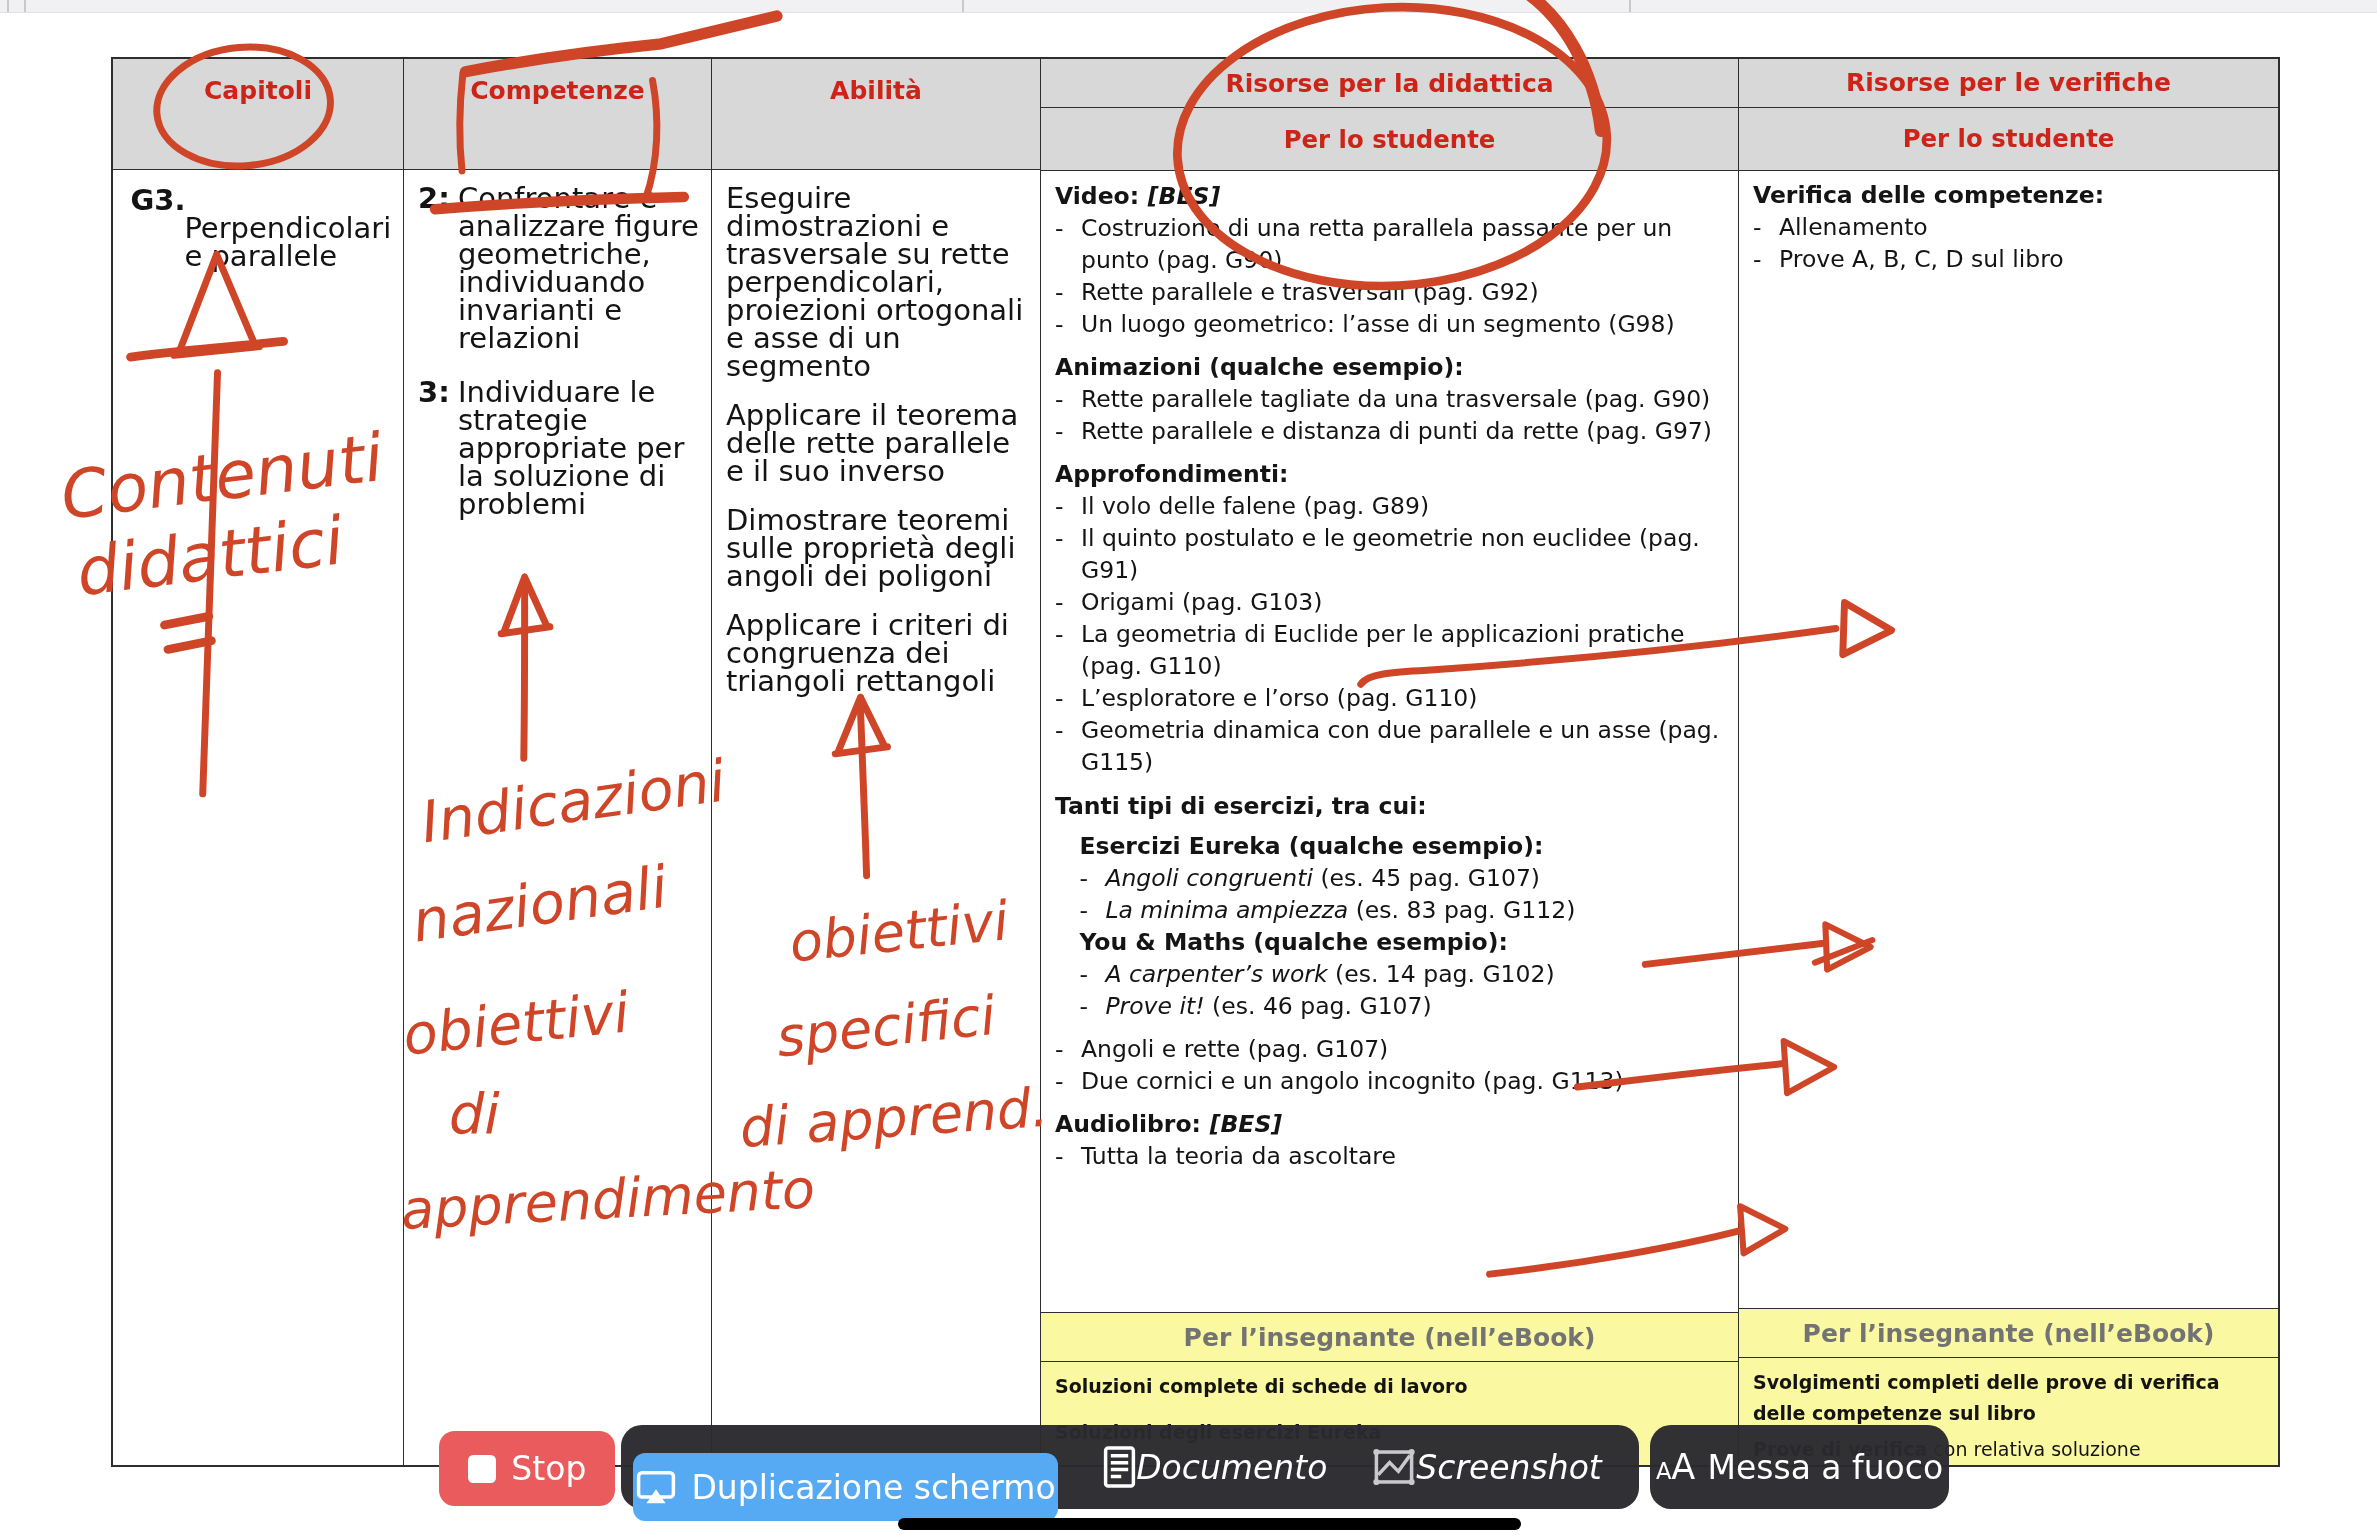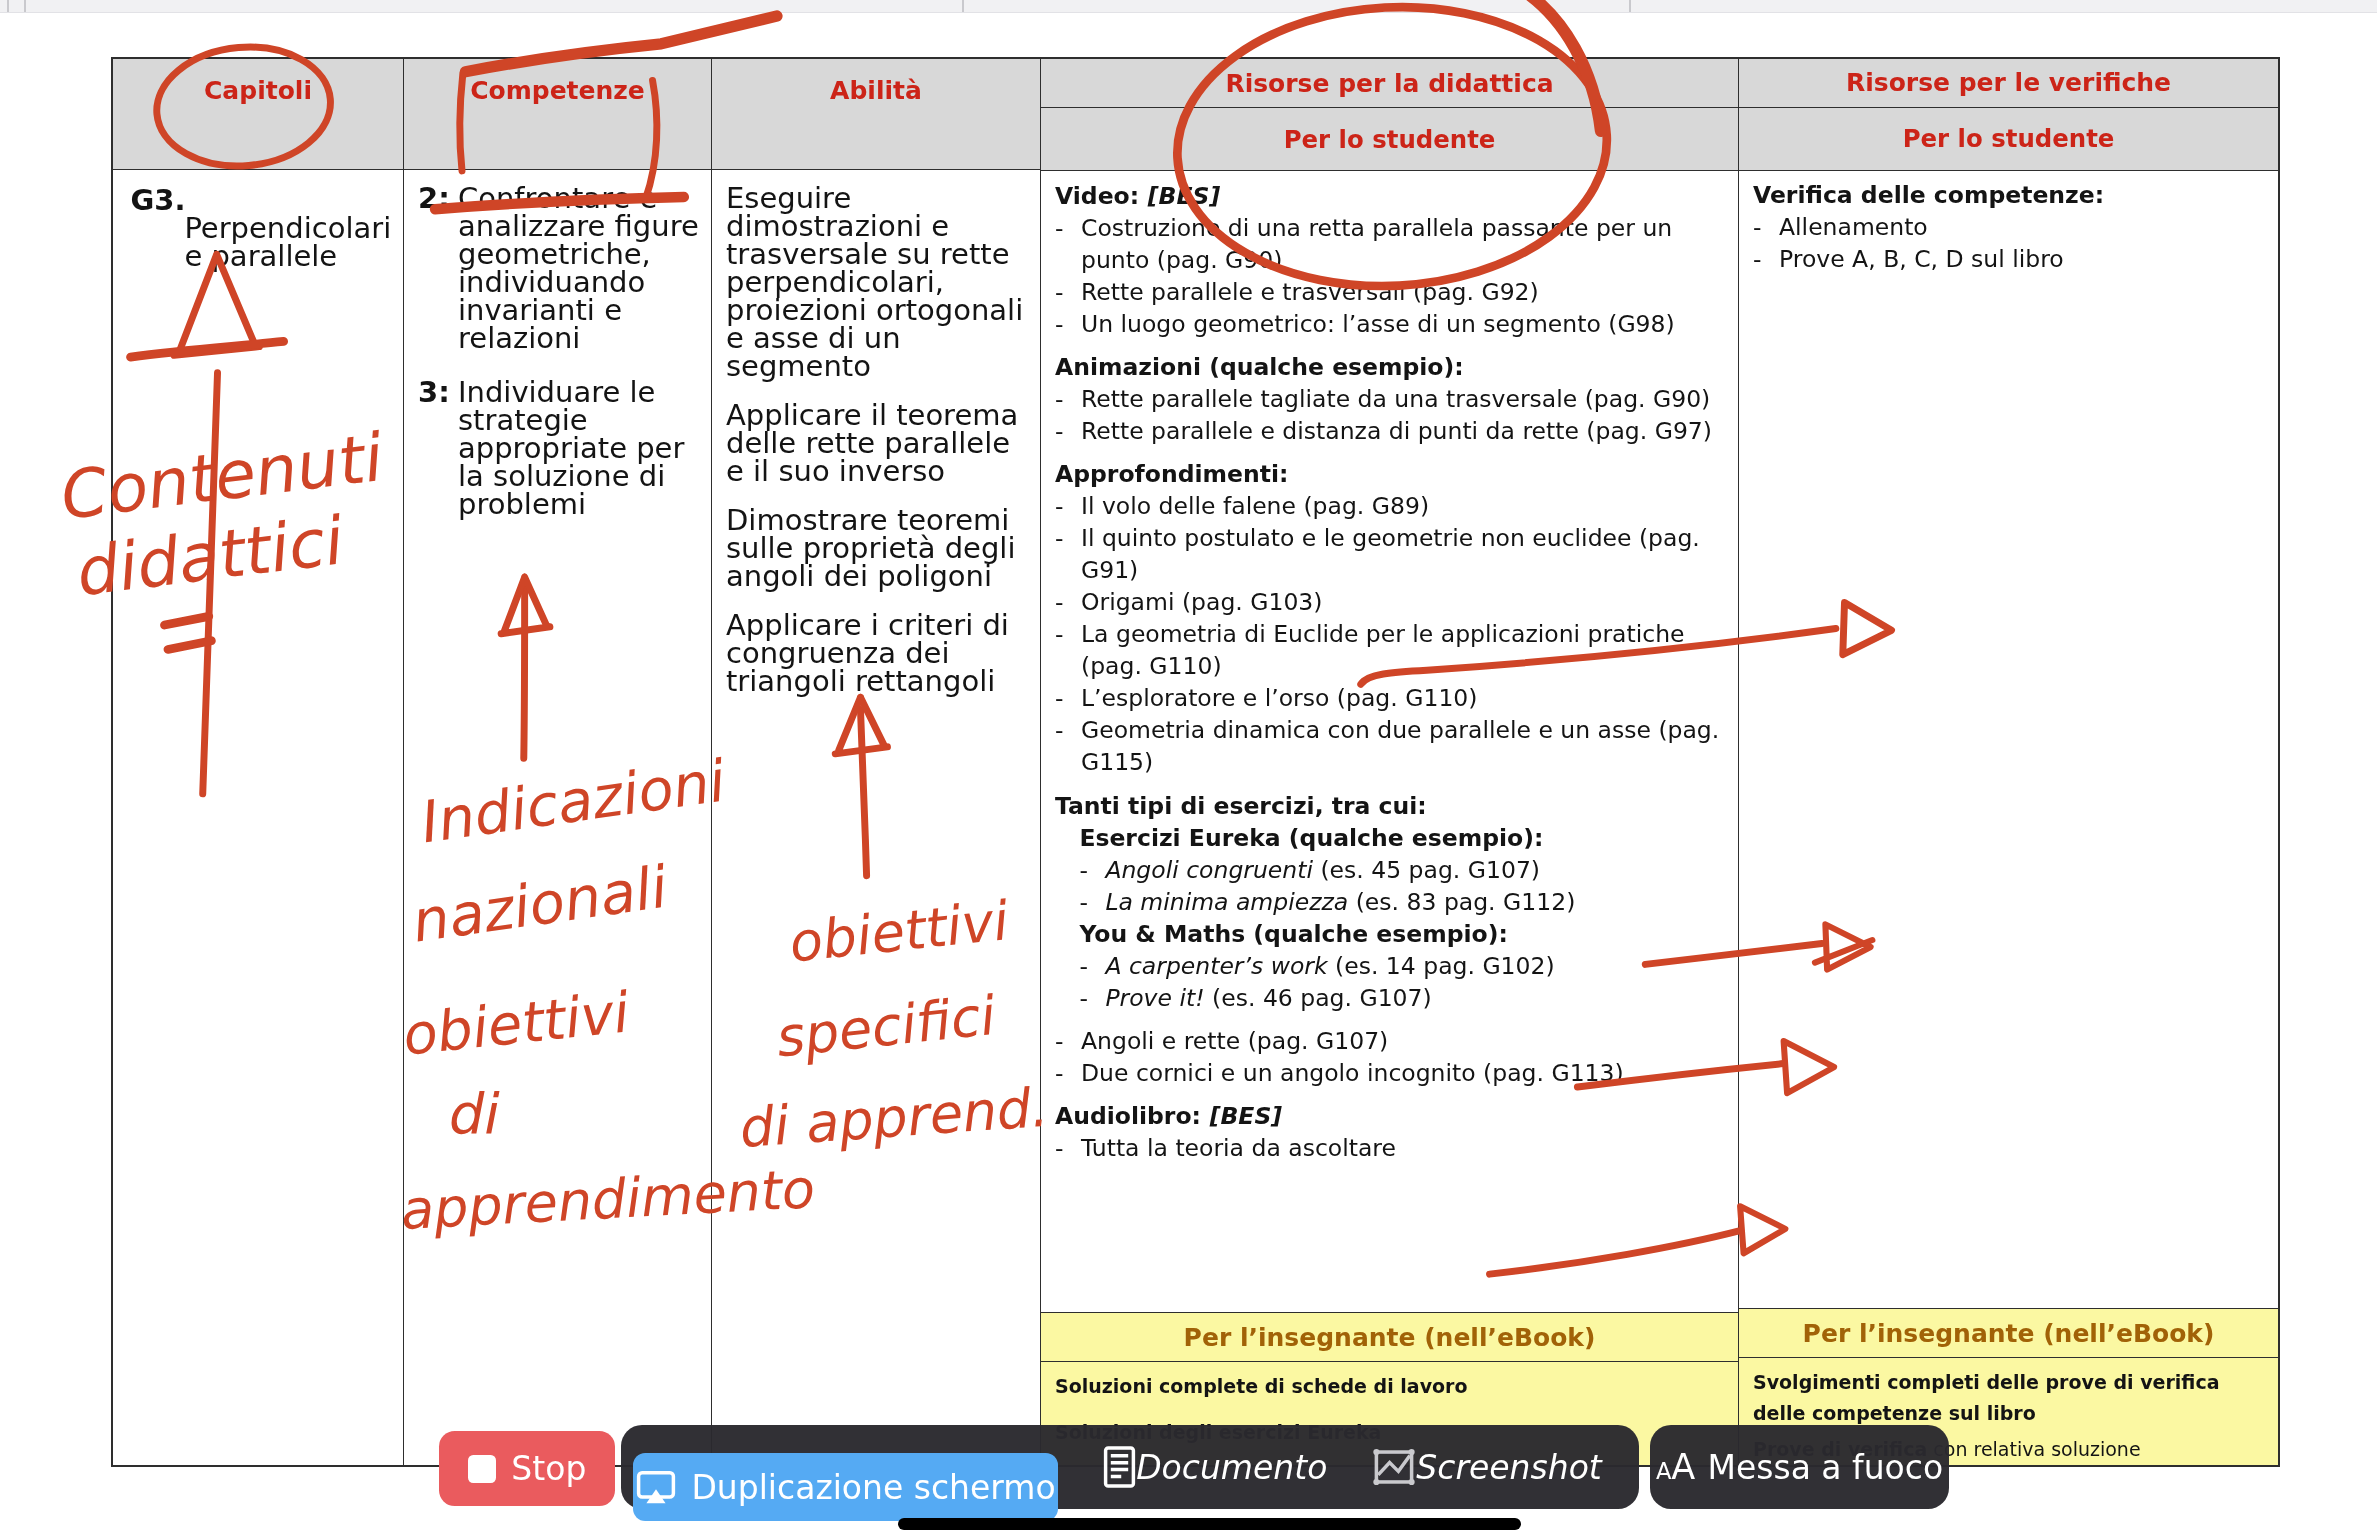--- a/index.html
+++ b/index.html
@@ -30,27 +30,27 @@
   .comp-item .num{width:40px;flex:none;font-weight:bold;}
   .abil-p{margin-bottom:21px;}
 
   
   .student{height:1141px;box-sizing:border-box;padding:8.7px 12.2px 0 14px;font-size:23.5px;line-height:32px;overflow:hidden;}
   .sec{margin-bottom:11.3px;}
   .sec-title{font-weight:bold;}
   .bes{font-weight:bold;font-style:italic;margin-left:8.7px;}
   .li{display:flex;}
   .li .dash{width:26px;flex:none;}
-  .sub{padding-left:24.4px;}
+  .sub{padding-left:24.4px;margin-top:8px;}
   .it{font-style:italic;}
 
   
   .tHead{height:50px;background:#fbf8a2;border-top:1.7px solid #2e2e2e;border-bottom:1.7px solid #2e2e2e;
          box-sizing:border-box;display:flex;align-items:center;justify-content:center;
-         color:#a16207;font-weight:bold;font-size:25px;}
+         color:#737373;font-weight:bold;font-size:25px;}
   .tBody{flex:1;background:#fbf8a2;box-sizing:border-box;padding:8.7px 12.2px 0 14px;font-size:19px;line-height:31px;}
   .tBody .row1{margin-bottom:15px;}
 
   
   #annot{position:absolute;left:0;top:0;pointer-events:none;}
   .hw{font-family:"DejaVu Sans",sans-serif;font-style:italic;}
 
   
   .toolbar-dark{position:absolute;background:rgba(42,41,46,0.97);border-radius:21px;display:flex;align-items:center;}
   #bar-main{left:621px;top:1425px;width:1018px;height:84px;}

